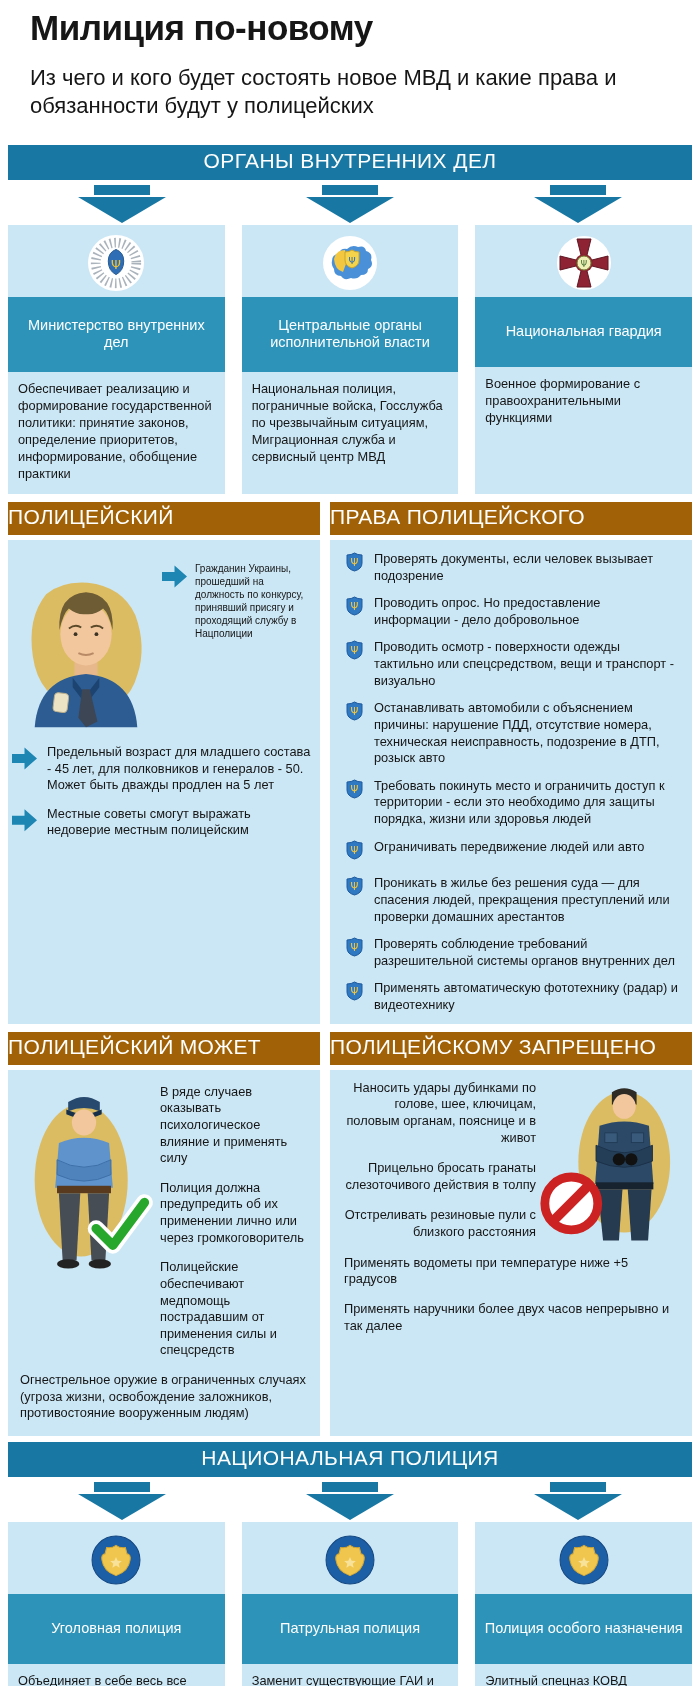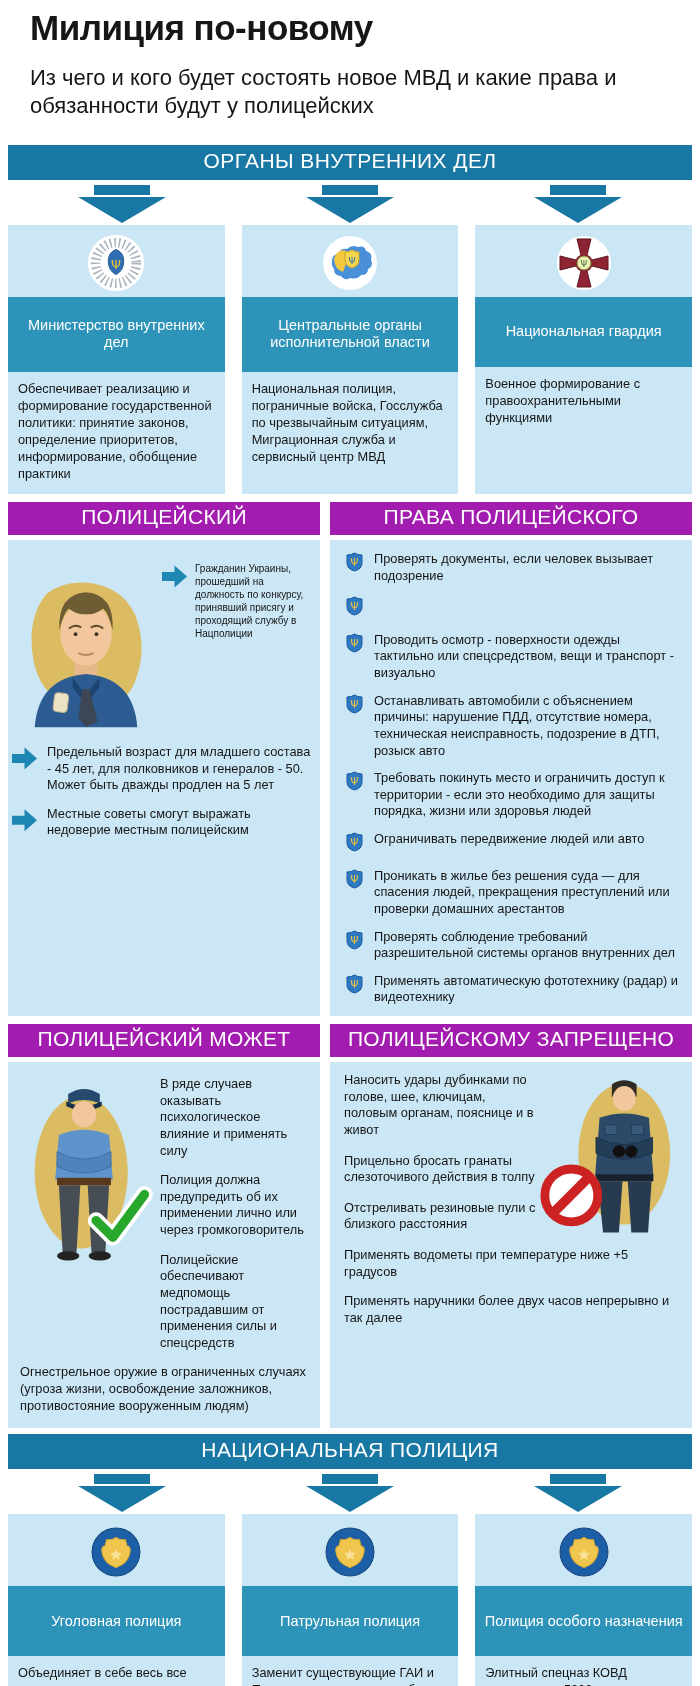--- a/index.html
+++ b/index.html
@@ -26,40 +26,40 @@
   .icon-area{min-height:62px;display:flex;align-items:center;justify-content:center;padding:7px 0 3px;}
   .label-band{background:#2e93b8;color:#fff;font-size:14.5px;text-align:center;min-height:30px;
               display:flex;align-items:center;justify-content:center;padding:20px 8px;line-height:1.2;}
   .text-area{padding:8px 10px 12px;font-size:12.8px;line-height:1.33;flex:1;border-radius:27px;}
 
   
   .duo{display:flex;gap:10px;margin:8px 8px 0;align-items:stretch;}
   .panel{display:flex;flex-direction:column;}
   .panel-left{flex:0 0 312px;width:312px;}
   .panel-right{flex:1;}
-  .band-h{background:#a21caf;color:#fff;text-align:center;font-size:21px;letter-spacing:.3px;padding:3px 0 6px;}
+  .band-h{background:#a16207;color:#fff;font-size:21px;letter-spacing:.3px;padding:3px 0 6px;}
   .pcontent{background:#cbe7f5;flex:1;margin-top:5px;padding-bottom:10px;}
 
   
   .pol-top{display:flex;padding:6px 4px 0 2px;}
   .pol-intro{display:flex;gap:8px;padding:16px 6px 0 0;font-size:10px;line-height:1.3;}
   .arrow-right{width:25px;height:25px;flex:0 0 25px;background:#1d86b2;margin-top:2px;
                clip-path:polygon(0 32%,50% 32%,50% 6%,100% 50%,50% 94%,50% 68%,0 68%);}
   .pol-item{display:flex;gap:10px;padding:0 8px 0 4px;margin-top:12px;font-size:12.8px;line-height:1.3;}
 
   
   .r-item{display:flex;gap:11px;padding:0 14px 0 16px;margin-top:11px;font-size:12.8px;line-height:1.3;}
   .r-item .tshield{flex:0 0 17px;margin-top:1px;}
 
   
   .can-top{display:flex;padding:6px 6px 0 2px;}
   .can-texts{flex:1;font-size:12.8px;line-height:1.3;padding:8px 8px 0 2px;}
   .can-texts p{margin:0 0 13px;}
   .can-foot{font-size:12.8px;line-height:1.3;padding:0 12px 4px;}
-  .forb-top{display:flex;padding:8px 6px 0 14px;}
+  .forb-top{display:flex;padding:8px 6px 0 14px;text-align:right;}
   .forb-texts{flex:1;font-size:12.8px;line-height:1.3;padding-top:2px;}
   .forb-texts p{margin:0 0 14px;}
   .forb-fig{flex:0 0 150px;}
   .forb-bottom{font-size:12.8px;line-height:1.3;padding:0 14px;}
   .forb-bottom p{margin:0 0 13px;}
 </style>
 </head>
 <body>
 
 <div class="page">
@@ -180,20 +180,21 @@
                 <path d="M8.5 1 q3 2 7.5 2 v8 q0 6 -7.5 8 q-7.5 -2 -7.5 -8 V3 q4.5 0 7.5 -2 Z" fill="#2f78c2" stroke="#1d5a9e"></path>
                 <text x="8.5" y="14" font-size="10" fill="#f5c63c" text-anchor="middle" font-family="DejaVu Sans">Ψ</text>
               </svg></span>
             <span>Проверять документы, если человек вызывает подозрение</span>
           </div>
         <div class="r-item">
             <span class="tshield"><svg width="17" height="20" viewBox="0 0 17 20">
                 <path d="M8.5 1 q3 2 7.5 2 v8 q0 6 -7.5 8 q-7.5 -2 -7.5 -8 V3 q4.5 0 7.5 -2 Z" fill="#2f78c2" stroke="#1d5a9e"></path>
                 <text x="8.5" y="14" font-size="10" fill="#f5c63c" text-anchor="middle" font-family="DejaVu Sans">Ψ</text>
               </svg></span>
+            <span>Проводить опрос. Но предоставление информации - дело добровольное</span>
           </div>
         <div class="r-item">
             <span class="tshield"><svg width="17" height="20" viewBox="0 0 17 20">
                 <path d="M8.5 1 q3 2 7.5 2 v8 q0 6 -7.5 8 q-7.5 -2 -7.5 -8 V3 q4.5 0 7.5 -2 Z" fill="#2f78c2" stroke="#1d5a9e"></path>
                 <text x="8.5" y="14" font-size="10" fill="#f5c63c" text-anchor="middle" font-family="DejaVu Sans">Ψ</text>
               </svg></span>
             <span>Проводить осмотр - поверхности одежды тактильно или спецсредством, вещи и транспорт - визуально</span>
           </div>
         <div class="r-item">
             <span class="tshield"><svg width="17" height="20" viewBox="0 0 17 20">

